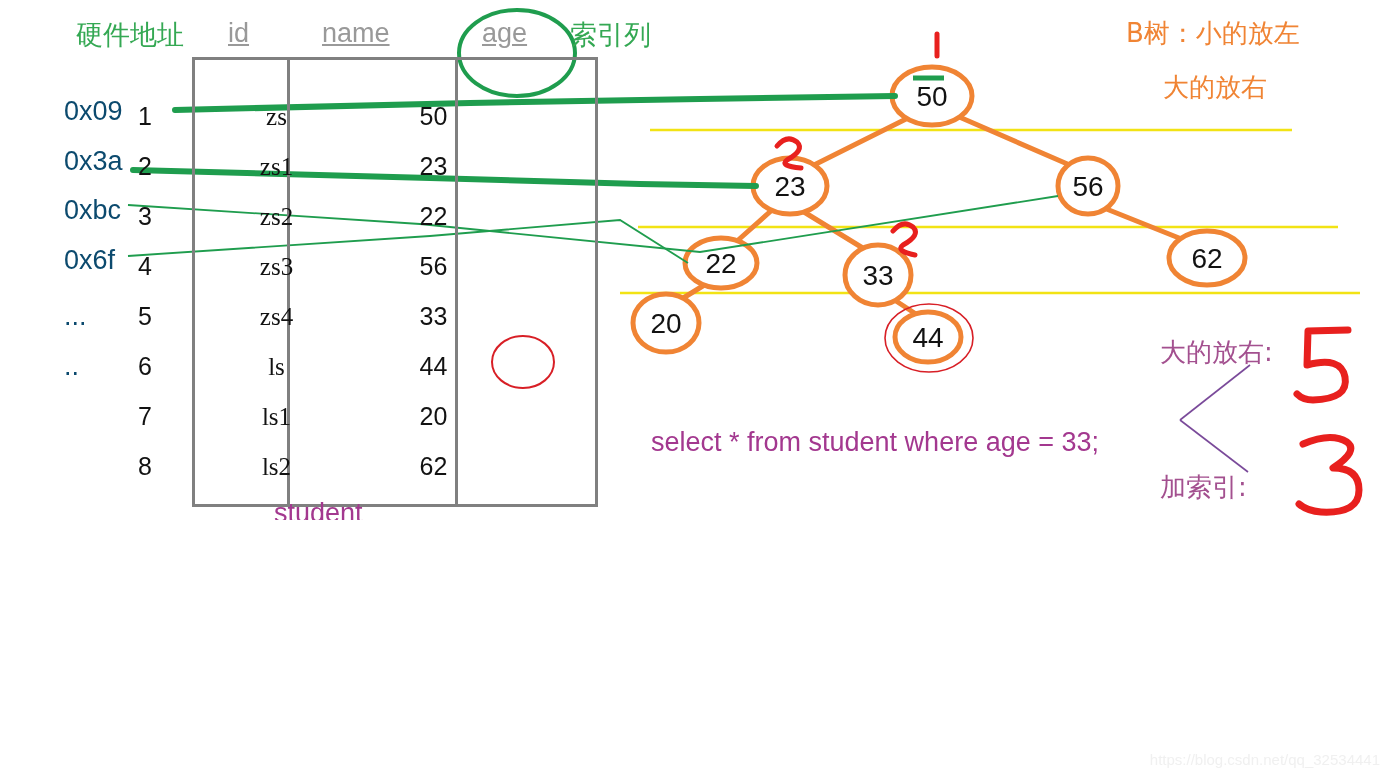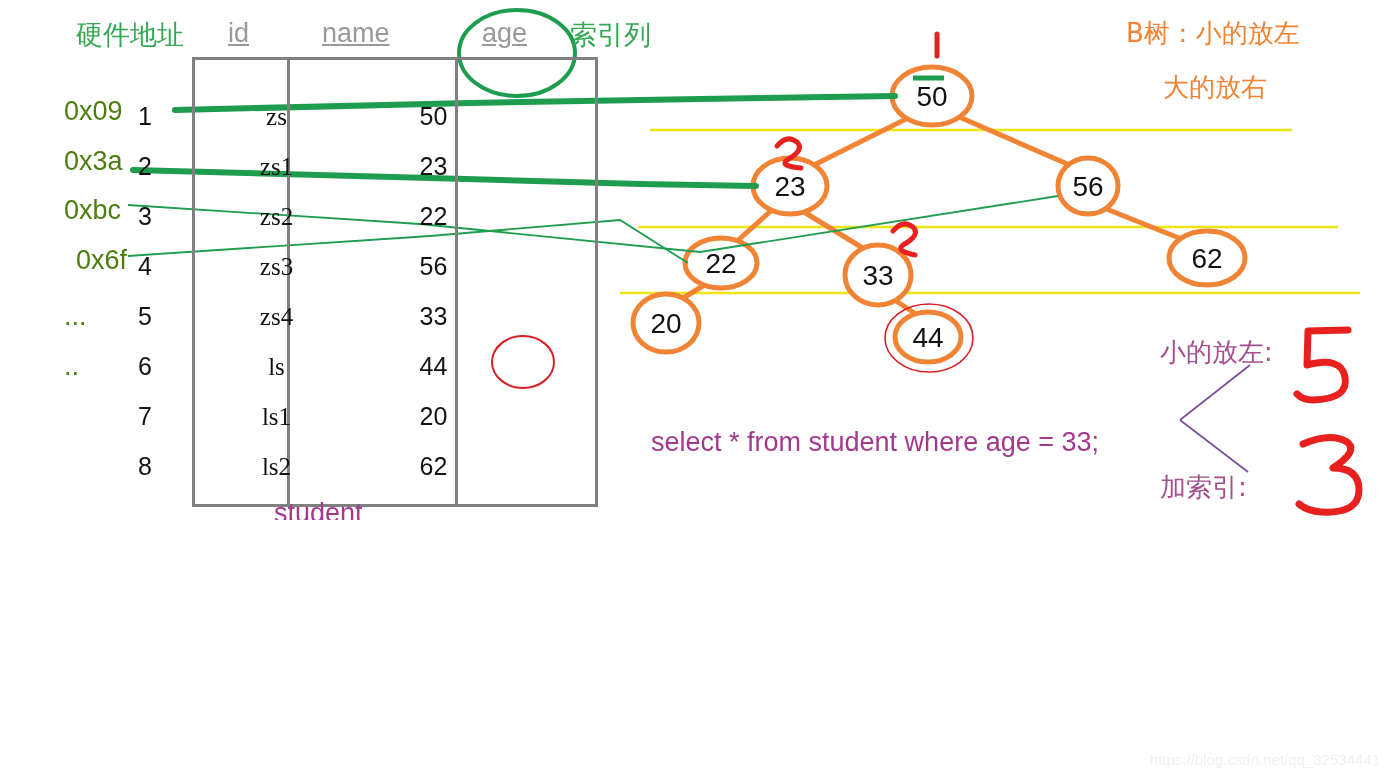--- a/index.html
+++ b/index.html
@@ -63,21 +63,21 @@
     text-decoration: underline;
   }
   .hdr-green {
     color: #34a853;
     font-size: 27px;
     line-height: 29px;
     white-space: nowrap;
     font-family: "DejaVu Sans", sans-serif;
   }
   .addr {
-    color: #4d7c0f;
+    color: #0c4a6e;
     font-size: 27px;
     line-height: 27px;
     white-space: nowrap;
     font-family: "Liberation Sans", sans-serif;
   }
   .tbl-name {
     color: #a3388f;
     font-size: 27px;
     line-height: 27px;
     white-space: nowrap;
@@ -191,21 +191,21 @@
     <path d="M1348,330 L1308,331 L1307,365 q34,-9 38,12 q4,22 -32,23 q-10,0 -16,-6"></path>
     <path d="M1303,444 q28,-12 44,-2 q12,9 -14,26 q26,0 26,22 q0,24 -38,22 q-14,-1 -22,-8"></path>
   </g>
 </svg>
 
 <div class="abs hdr-green" style="left:76px; top:20px;">硬件地址</div>
 
 <div class="abs addr" style="left:64px; top:98px;">0x09</div>
 <div class="abs addr" style="left:64px; top:148px;">0x3a</div>
 <div class="abs addr" style="left:64px; top:197px;">0xbc</div>
-<div class="abs addr" style="left:76px; top:247px;">0x6f</div>
+<div class="abs addr" style="left:64px; top:247px;">0x6f</div>
 <div class="abs addr" style="left:64px; top:303px;">...</div>
 <div class="abs addr" style="left:64px; top:353px;">..</div>
 
 <div class="abs hdr-gray" style="left:228px; top:20px;">id</div>
 <div class="abs hdr-gray" style="left:322px; top:20px;">name</div>
 <div class="abs hdr-gray" style="left:482px; top:20px;text-align:center;">age</div>
 <div class="abs hdr-green" style="left:570px; top:20px;">索引列</div>
 
 <div id="schema-table">
   <div class="col-sep" id="col-sep-1"></div>
@@ -253,21 +253,21 @@
 <div class="node-label" style="left:878px; top:276px;">33</div>
 <div class="node-label" style="left:1207px; top:259px;">62</div>
 <div class="node-label" style="left:666px; top:324px;">20</div>
 <div class="node-label" style="left:928px; top:338px;">44</div>
 
 <div class="abs note-orange" style="left:1126px; top:20px;">B树：小的放左</div>
 <div class="abs note-orange" style="left:1163px; top:74px;">大的放右</div>
 
 <div class="abs sql-purple" style="left:651px; top:400px;margin-top:29px;">select * from student where age = 33;</div>
 
-<div class="abs note-purple" style="left:1160px; top:339px;">小的放左:</div>
+<div class="abs note-purple" style="left:1160px; top:339px;">大的放右:</div>
 <div class="abs note-purple" style="left:1160px; top:474px;">加索引:</div>
 
 <div class="abs" style="left:1300px; top:330px; width:1px; height:1px; overflow:hidden; color:transparent;">5</div>
 <div class="abs" style="left:1300px; top:450px; width:1px; height:1px; overflow:hidden; color:transparent;">3</div>
 
 <div class="abs" style="left:937px; top:34px; width:1px; height:1px; overflow:hidden; color:transparent;">1</div>
 <div class="abs" style="left:787px; top:142px; width:1px; height:1px; overflow:hidden; color:transparent;">2</div>
 <div class="abs" style="left:902px; top:229px; width:1px; height:1px; overflow:hidden; color:transparent;">3</div>
 
 <div id="watermark">https://blog.csdn.net/qq_32534441</div>

